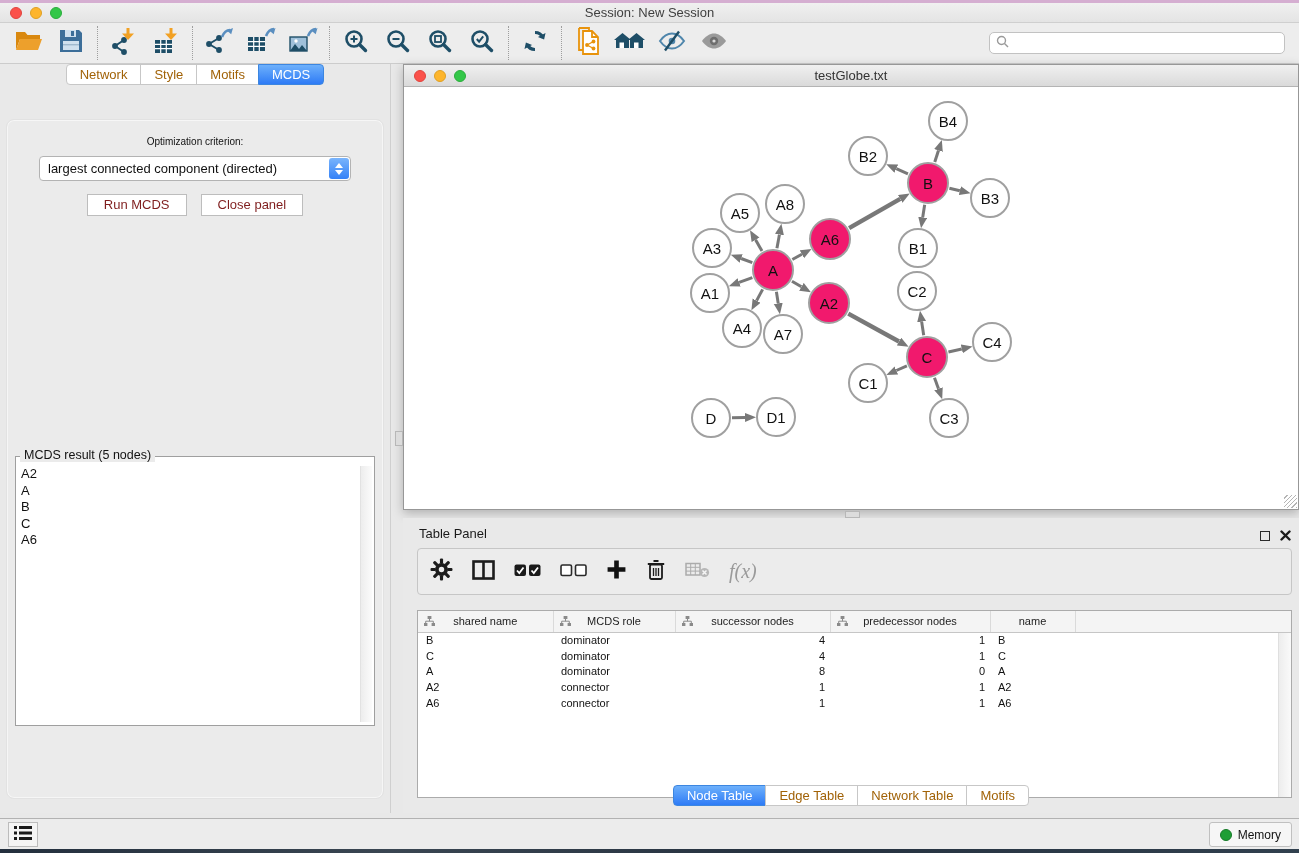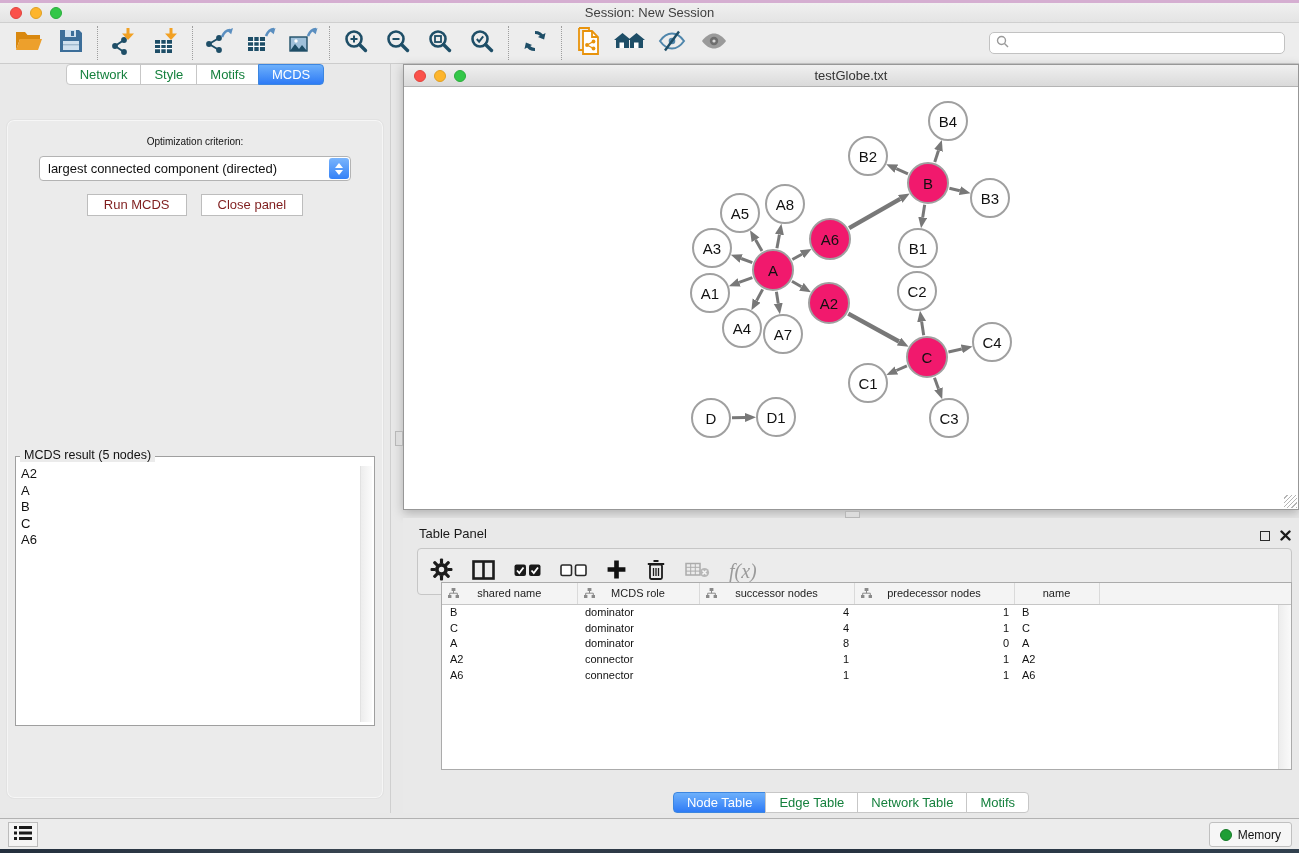--- a/index.html
+++ b/index.html
@@ -24,21 +24,21 @@
   .search-box { margin-left:auto; margin-right:6px; width:296px; height:22px; background:#fff; border:1px solid #c2c2c2; border-radius:5px; display:flex; align-items:center; padding:0 6px; }
   .search-box input { border:none; outline:none; flex:1; font-size:12px; font-family:"Liberation Sans",sans-serif; background:transparent; margin-left:4px; }
 
   
   .control-panel { position:absolute; left:0; top:64px; width:391px; height:749px; background:#e9e9e9; border-right:1px solid #cfcfcf; }
   .cp-header { position:relative; height:28px; }
   .cp-header .hd-title { position:absolute; left:10px; top:8px; font-size:13px; color:#1a1a1a; }
   .hd-icons { position:absolute; right:8px; top:8px; display:flex; gap:10px; align-items:center; }
   .float-glyph { width:10px; height:10px; border:1.6px solid #2a2a2a; display:inline-block; }
   .seg-tabs { display:flex; justify-content:center; }
-  .seg-tab { height:21px; line-height:20px; padding:0 13px; font-size:13px; color:#15803d; background:#fff; border:1px solid #c7c7c7; margin-left:-1px; }
+  .seg-tab { height:21px; line-height:20px; padding:0 13px; font-size:13px; color:#a16207; background:#fff; border:1px solid #c7c7c7; margin-left:-1px; }
   .seg-tab:first-child { border-radius:4px 0 0 4px; margin-left:0; }
   .seg-tab:last-child { border-radius:0 4px 4px 0; }
   .seg-tab.selected { background:linear-gradient(#6db0fb,#2e7bf6); border-color:#3c86e0; color:#fff; }
   .cp-body { position:absolute; left:6px; right:6px; top:55px; bottom:14px; background:#ebebeb; border:1px solid #e2e2e2; border-radius:8px; box-shadow:inset 0 0 0 1px #f6f6f6; }
   .opt-label { text-align:center; margin-top:16px; font-size:10px; color:#111; }
   .dropdown { position:relative; width:312px; height:25px; margin:9px auto 0; background:#fff; border:1px solid #b3b3b3; border-radius:4px; }
   .dropdown .dd-value { font-size:13px; line-height:23px; padding-left:8px; color:#111; white-space:nowrap; }
   .dd-stepper { position:absolute; right:1px; top:1px; width:20px; height:21px; background:linear-gradient(#7ab5fc,#3481f7); border-radius:3px; display:flex; flex-direction:column; align-items:center; justify-content:center; gap:2px; }
   .arr-up { width:0; height:0; border-left:4px solid transparent; border-right:4px solid transparent; border-bottom:5px solid #fff; }
   .arr-dn { width:0; height:0; border-left:4px solid transparent; border-right:4px solid transparent; border-top:5px solid #fff; }
@@ -62,30 +62,30 @@
   .notch-v { position:absolute; left:395px; top:431px; width:8px; height:15px; background:#dcdcdc; border:1px solid #b7b7b7; }
   .notch-h { position:absolute; left:845px; top:511px; width:15px; height:7px; background:#dcdcdc; border:1px solid #b7b7b7; }
 
   
   .table-panel { position:absolute; left:403px; top:518px; width:896px; height:295px; background:#e9e9e9; }
   .tp-header { position:relative; height:28px; }
   .tp-header .hd-title { position:absolute; left:16px; top:8px; font-size:13px; color:#1a1a1a; }
   .tp-toolbar { position:absolute; left:14px; right:7px; top:30px; height:47px; background:#ececec; border:1px solid #c6c6c6; border-radius:4px; display:flex; align-items:center; gap:19px; padding:0 12px; }
   .tp-btn { display:flex; align-items:center; justify-content:center; }
   .fx-label { font-family:"Liberation Serif", serif; font-style:italic; font-size:20px; color:#9a9a9a; }
-  .tp-table-wrap { position:absolute; left:14px; right:7px; top:64px; height:188px; background:#fff; border:1px solid #ababab; overflow:hidden;margin-left:24px; }
+  .tp-table-wrap { position:absolute; left:14px; right:7px; top:92px; height:188px; background:#fff; border:1px solid #ababab; overflow:hidden; }
   table.node-table { border-collapse:collapse; width:100%; table-layout:fixed; }
   .node-table th { position:relative; height:21px; background:#f4f4f4; border-right:1px solid #dadada; border-bottom:1px solid #c6c6c6; font-size:11px; font-weight:normal; color:#222; text-align:center; }
   .node-table th:last-child { border-right:none; }
   .node-table th .col-icon { position:absolute; left:6px; top:5px; }
   .node-table td { height:15.8px; font-size:11px; color:#111; padding:0 8px; white-space:nowrap; overflow:hidden; }
   .node-table td.al { text-align:left; }
   .node-table td.ar { text-align:right; padding-right:5px; }
   .tp-vscroll { position:absolute; right:0; top:22px; bottom:0; width:13px; background:linear-gradient(90deg,#ededed,#fafafa); border-left:1px solid #dfdfdf; }
-  .tp-tabs { position:absolute; left:0; right:0; bottom:0; display:flex; justify-content:center;align-items:center; }
+  .tp-tabs { position:absolute; left:0; right:0; bottom:7px; display:flex; justify-content:center;align-items:center; }
 
   
   .statusbar { position:absolute; left:0; top:818px; right:0; height:31px; background:#ececec; border-top:1px solid #b2b2b2; }
   .list-btn { position:absolute; left:8px; top:3px; width:30px; height:25px; background:#f4f4f4; border:1px solid #bcbcbc; display:flex; align-items:center; justify-content:center; }
   .memory-btn { position:absolute; right:7px; top:3px; height:25px; background:#f6f6f6; border:1px solid #c0c0c0; border-radius:3px; display:flex; align-items:center; gap:6px; padding:0 10px; font-size:12px; color:#111; }
   .mem-dot { width:12px; height:12px; border-radius:50%; background:#1e9e35; border:1px solid #157a27; }
   .desktop-bottom { position:absolute; left:0; right:0; top:849px; height:4px; background:linear-gradient(90deg,#232f3d,#3a4652 30%,#25313f 60%,#31404e); }
 </style>
 </head>
 <body>

